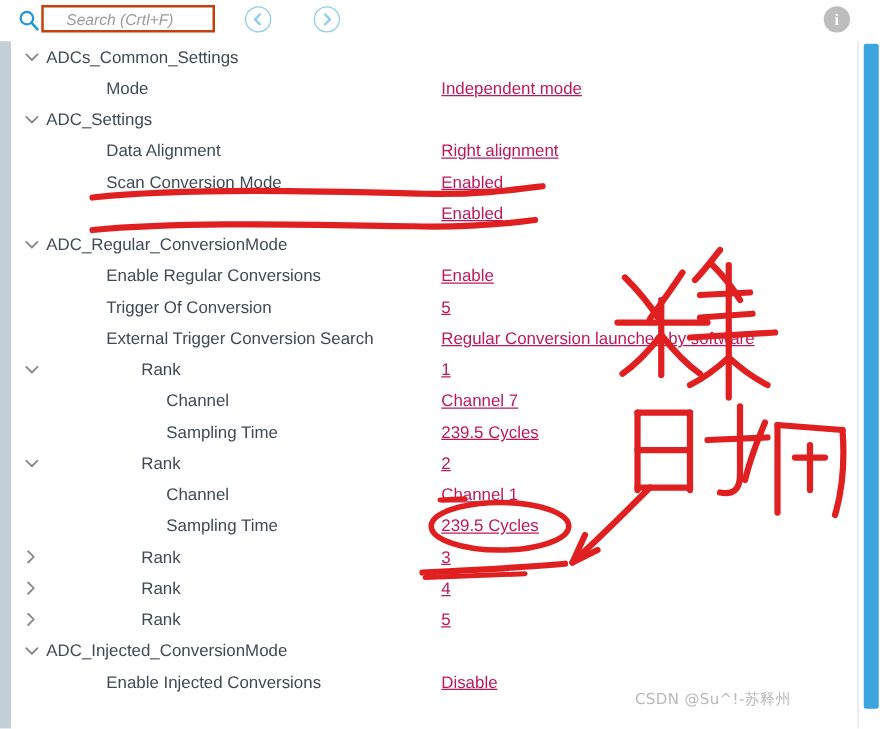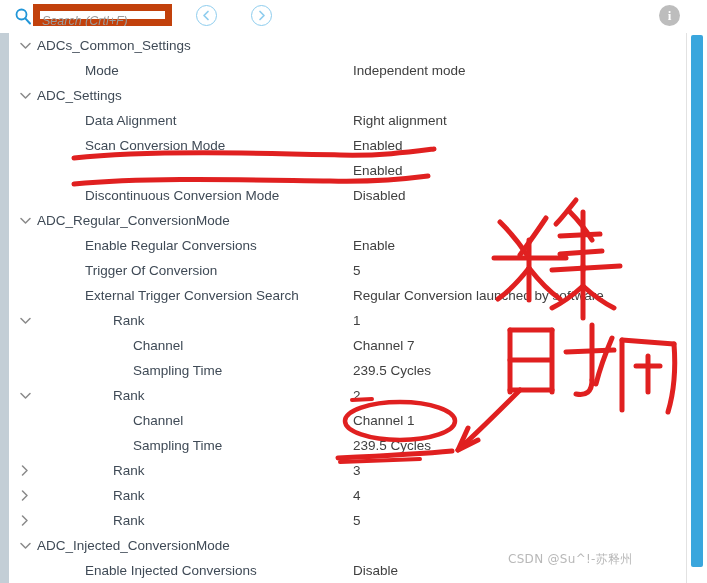--- a/index.html
+++ b/index.html
@@ -43,24 +43,24 @@
   .search-icon {
     position: absolute;
     left: 14px; top: 7px;
     width: 18px; height: 18px;
     color: #2196d8;
   }
   .search-box {
     position: absolute;
     left: 33px; top: 4px;
     width: 139px; height: 22px;
-    border: 7px solid #c2410c;
+    border: 2px solid #c2410c;
     background: #ffffff;
     box-sizing: border-box;
-    padding: 0 0;
+    padding: 0 16px;
   }
   .search-box input {
     width: 100%; height: 100%;
     border: 0; outline: none;
     background: transparent;
     font-family: "Liberation Sans", sans-serif;
     font-size: 12.5px;
     font-style: italic;
     color: #6d6d6d;
   }
@@ -128,21 +128,22 @@
   .label {
     position: absolute;
     top: 0;
     font-size: 13.5px;
     color: #3f4a56;
   }
   .value {
     position: absolute;
     left: 340px; top: 0;
     font-size: 13.5px;
-    color: #404040;
+    color: #be185d;
+    text-decoration: underline;
   }
   .lvl0 .label { left: 24px; }
   .lvl1 .label { left: 72px; }
   .lvl2 .label { left: 100px; }
   .lvl3 .label { left: 120px; }
 
   
   .scrollbar-track {
     position: absolute;
     left: 686px; top: 33px;
@@ -242,24 +243,20 @@
       <div class="row lvl1">
         <span class="label">Data Alignment</span>
         <span class="value">Right alignment</span>
       </div>
       <div class="row lvl1">
         <span class="label">Scan Conversion Mode</span>
         <span class="value">Enabled</span>
       </div>
       <div class="row lvl1">
         <span class="value">Enabled</span>
-      </div>
-      <div class="row lvl1">
-        <span class="label">Discontinuous Conversion Mode</span>
-        <span class="value">Disabled</span>
       </div>
       <div class="row lvl0">
         <span class="twisty">
           <svg width="11" height="8" viewBox="0 0 11 8">
             <polyline points="1,1.5 5.5,6 10,1.5" fill="none" stroke="#8a8a8a" stroke-width="1.5" stroke-linecap="round" stroke-linejoin="round"></polyline>
           </svg>
         </span>
         <span class="label">ADC_Regular_ConversionMode</span>
       </div>
       <div class="row lvl1">

